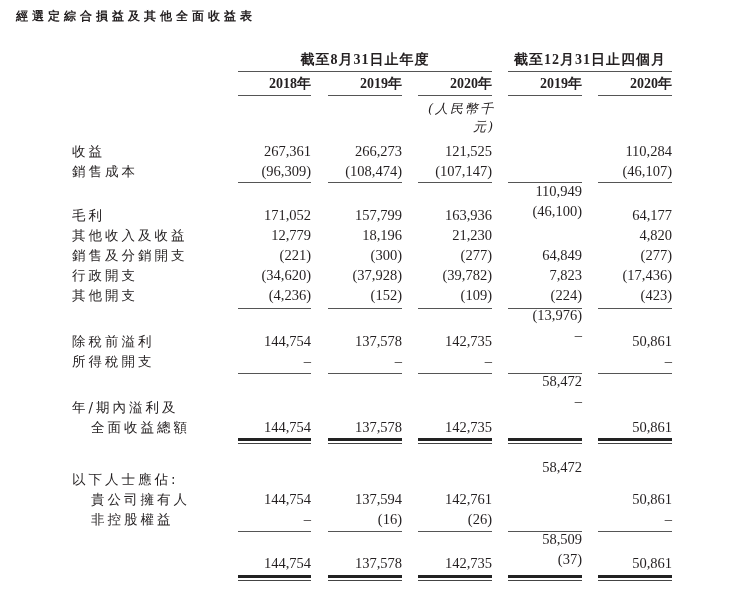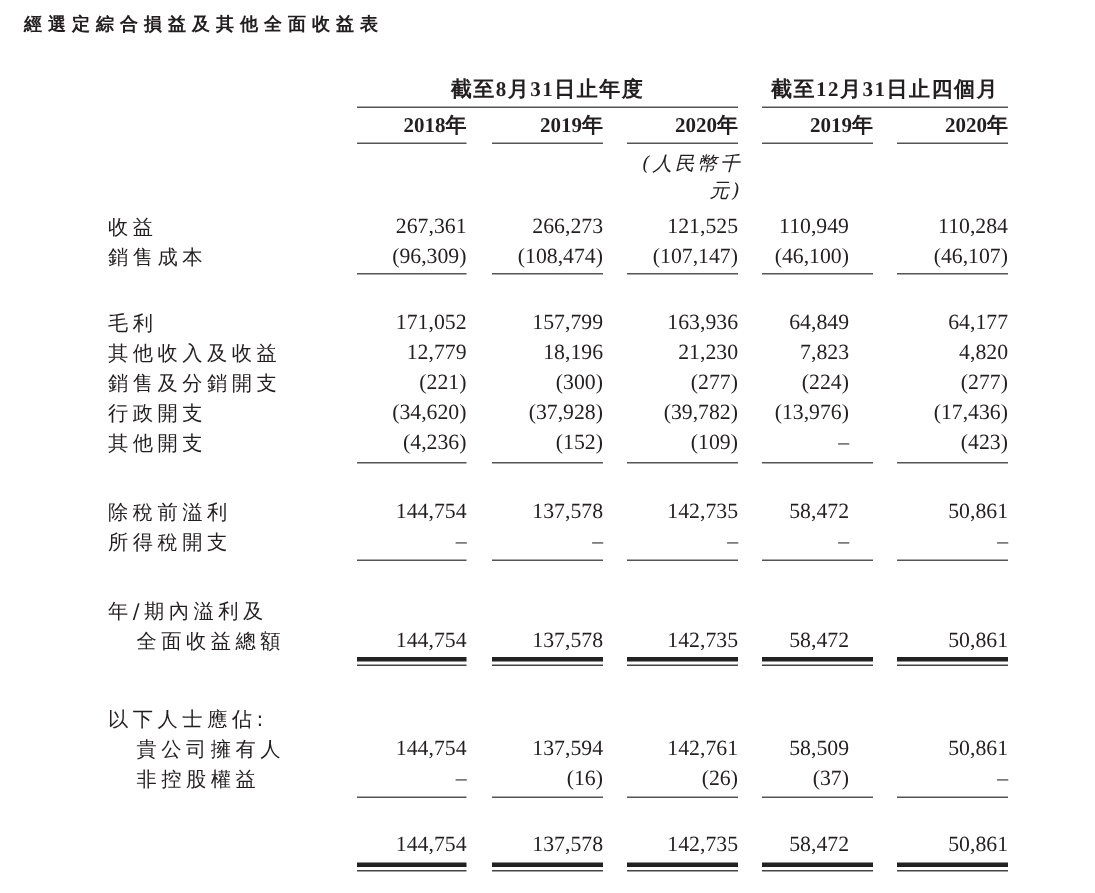--- a/index.html
+++ b/index.html
@@ -40,21 +40,21 @@
   }
   .label.indent { left: 75px; }
   .cell {
     position: absolute; top: 0; text-align: right;
     font-family: "Liberation Serif", "DejaVu Serif", serif;
     font-size: 14.5px; white-space: nowrap;
   }
   .c0 { left: 238px; width: 73px; }
   .c1 { left: 328px; width: 74px; }
   .c2 { left: 418px; width: 74px; }
-  .c3 { left: 492px; width: 74px; }
+  .c3 { left: 508px; width: 74px; margin-top: 40px; }
   .c4 { left: 598px; width: 74px; }
   .rule { position: absolute; height: 0; border-top: 1.3px solid #555; }
   .drule { position: absolute; height: 2px; border-top: 3px solid #222; border-bottom: 1.3px solid #444; }
   .rc0 { left: 238px; width: 73px; }
   .rc1 { left: 328px; width: 74px; }
   .rc2 { left: 418px; width: 74px; }
   .rc3 { left: 508px; width: 74px; }
   .rc4 { left: 598px; width: 74px; }
 </style>
 </head>

